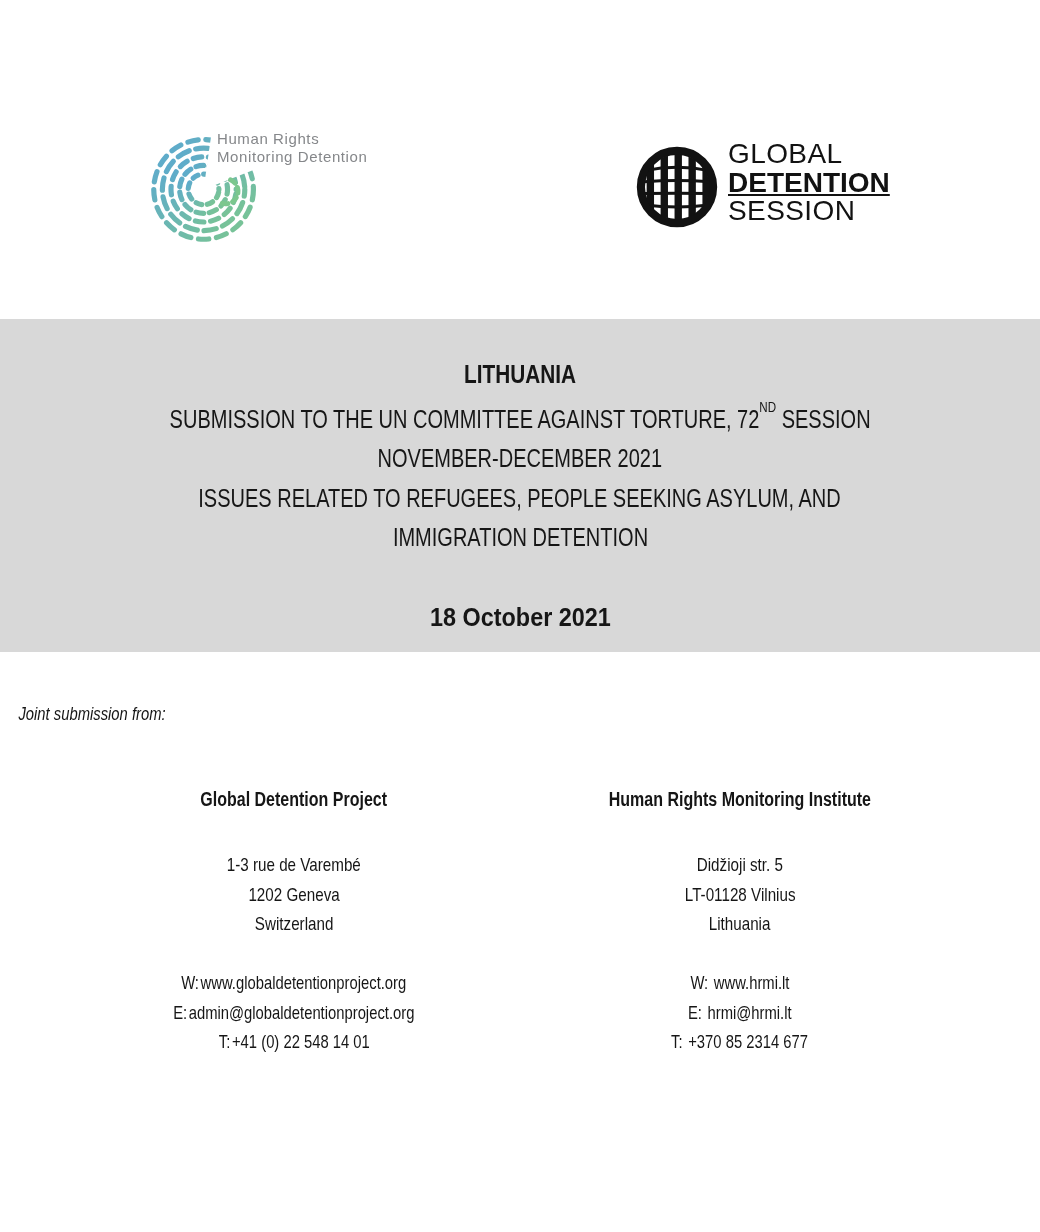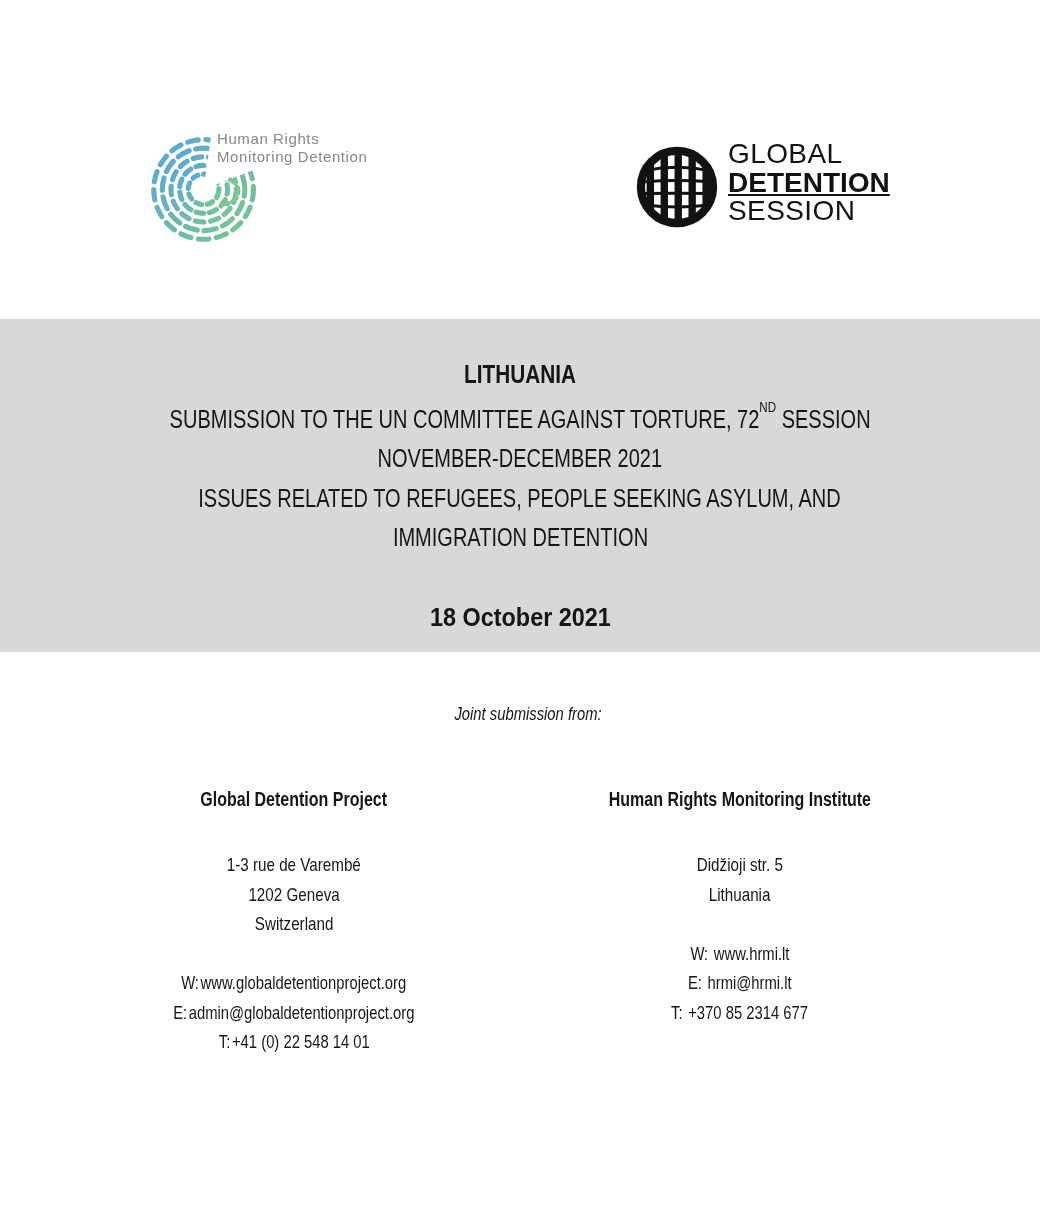--- a/index.html
+++ b/index.html
@@ -55,24 +55,23 @@
   }
   .banner-inner { padding-top: 36px; text-align: center; color: #161616; }
   .b-line  { font-size: 25px; line-height: 39.5px; font-weight: 500; }
   .b-title { font-size: 26px; line-height: 39.5px; font-weight: 700; }
   .b-date  { font-size: 26px; line-height: 39.5px; font-weight: 700; margin-top: 40px; }
   .sup { font-size: 0.58em; position: relative; top: -0.48em; }
 
   
   .joint {
     position: absolute; left: 0; top: 703px;
-    width: 1040px; text-align: center;
+    width: 1040px; text-align: left;
     font-size: 18.5px; font-style: italic; font-weight: 500;
     color: #161616;
-    padding-left: 16px;
   }
 
   
   .org-col { position: absolute; top: 787px; width: 380px; text-align: center; color: #161616; }
   .org-col.left  { left: 104px; text-decoration: underline; }
   .org-col.right { left: 550px; }
   .org-name { font-size: 20px; font-weight: 700; line-height: 24px; }
   .org-address { margin-top: 39px; }
   .org-address .addr-line { font-size: 19px; line-height: 29.5px; }
   .org-contacts { margin-top: 29.5px; }
@@ -191,20 +190,21 @@
       </div>
     </div>
   </div>
 
   <div class="org-col right">
     <div class="org-name">
       <span class="cx">Human Rights Monitoring Institute</span>
     </div>
     <div class="org-address">
       <div class="addr-line"><span class="cx">Didžioji str. 5</span></div>
+      <div class="addr-line"><span class="cx">LT-01128 Vilnius</span></div>
       <div class="addr-line"><span class="cx">Lithuania</span></div>
     </div>
     <div class="org-contacts">
       <div class="contact-line">
         <span class="cx"><span class="contact-label">W:</span><span>www.hrmi.lt</span></span>
       </div>
       <div class="contact-line">
         <span class="cx"><span class="contact-label">E:</span><span>hrmi@hrmi.lt</span></span>
       </div>
       <div class="contact-line">

